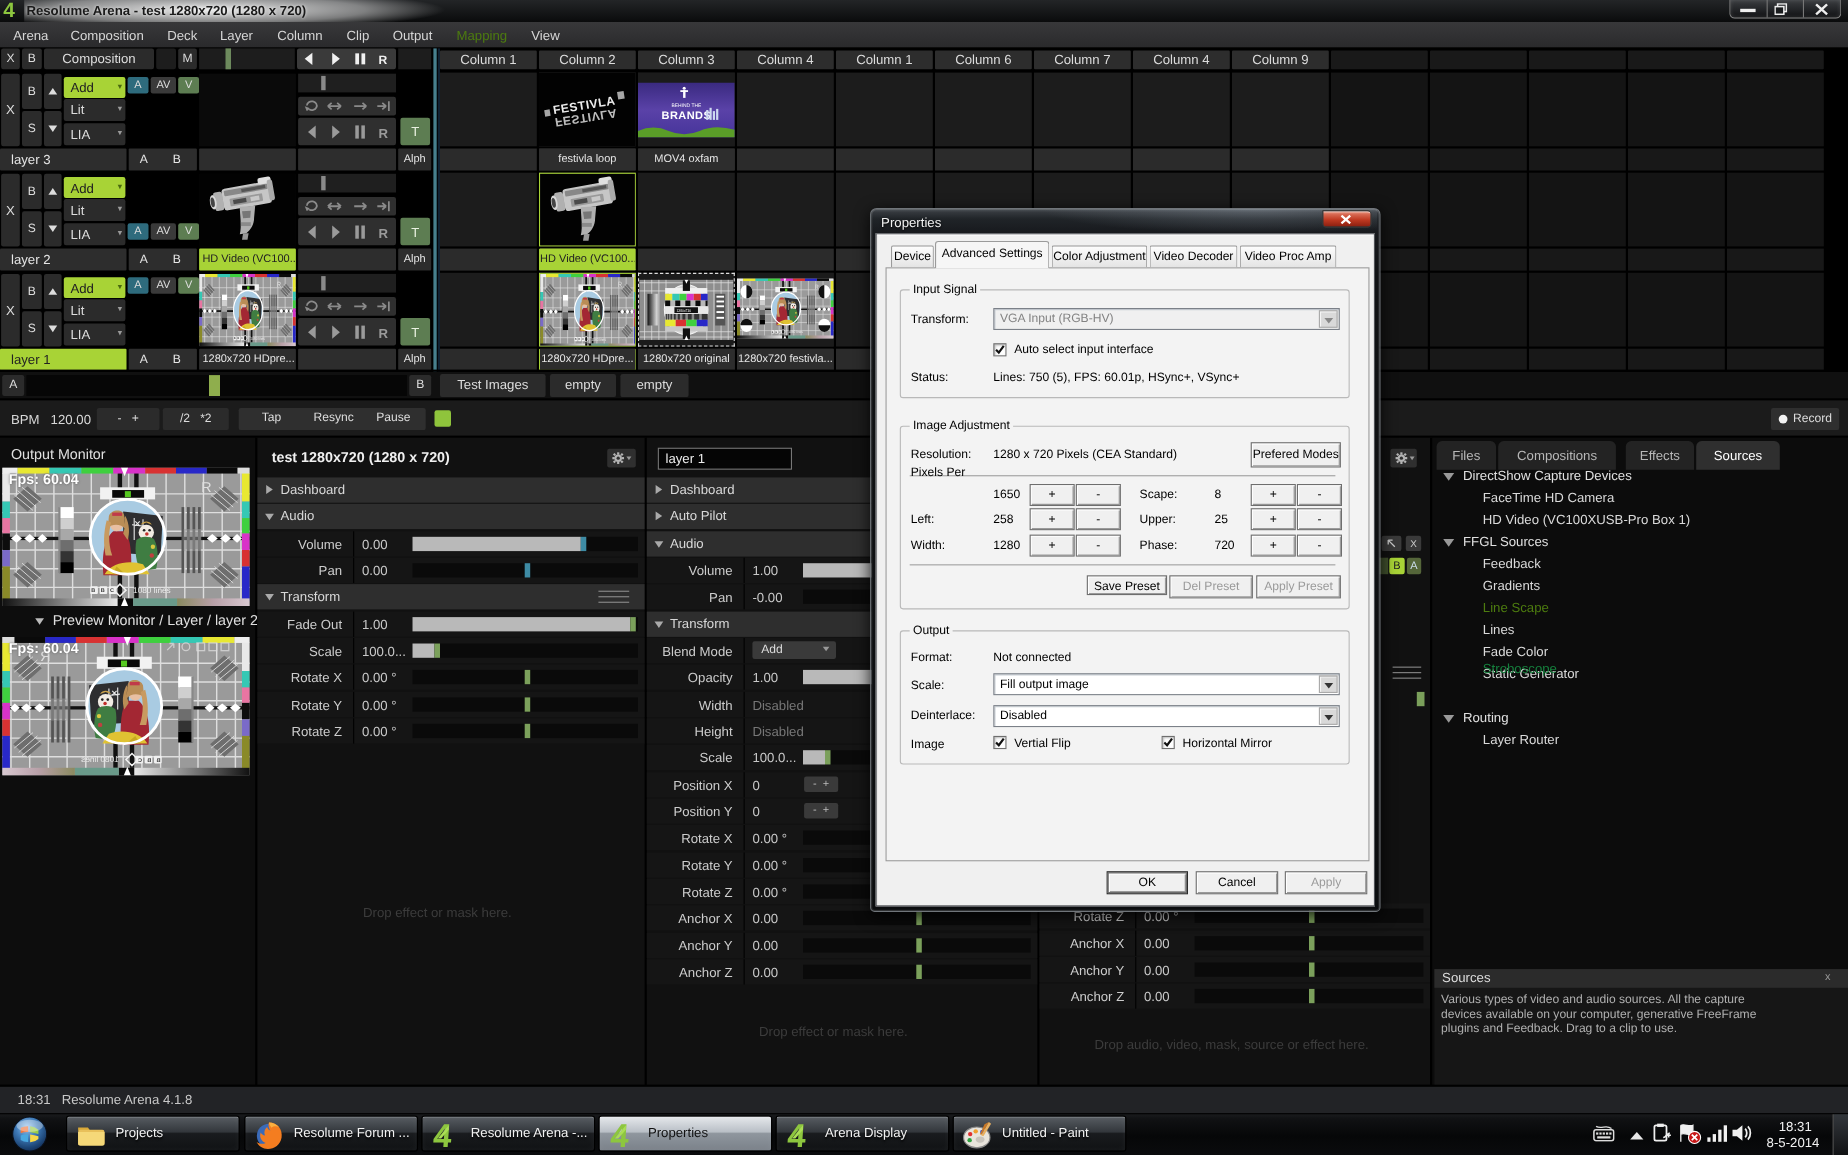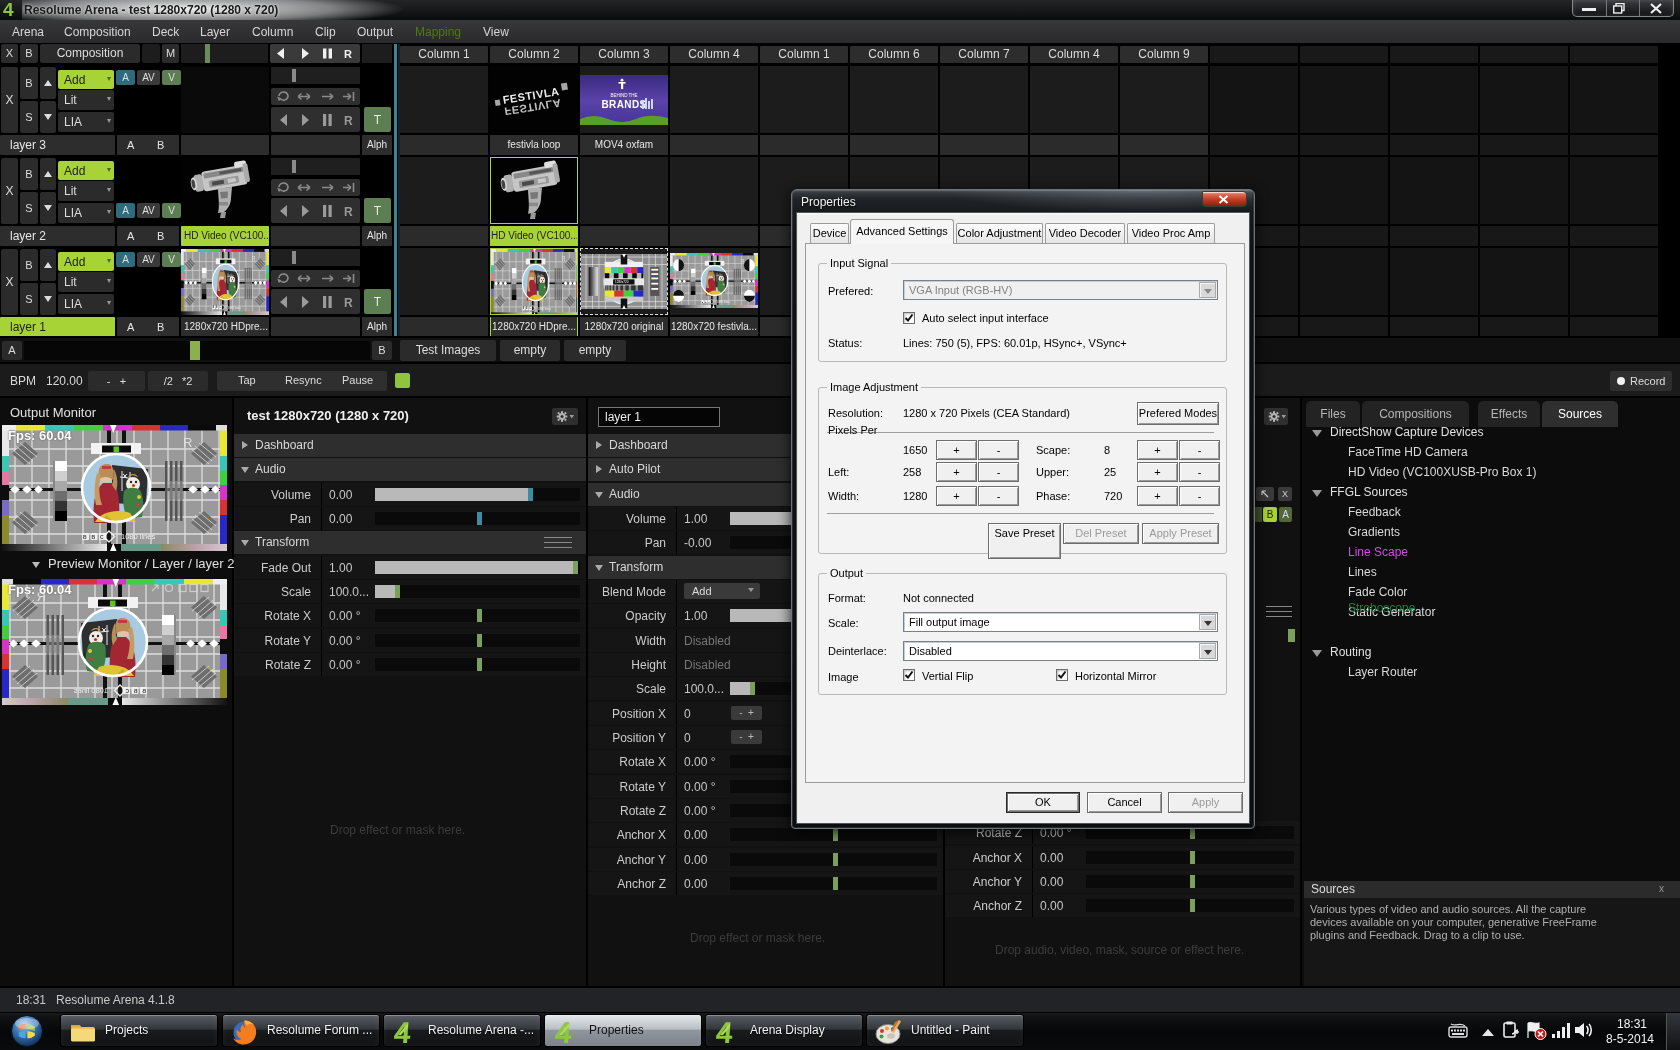--- a/index.html
+++ b/index.html
@@ -952,21 +952,21 @@
 <div class="a" style="left:1478px;top:401px;width:62px;height:26px;background:#232323;border-radius:5px 5px 0 0;color:#b8b8b8;font-size:12px;text-align:center;line-height:26px">Effects</div>
 <div class="a" style="left:1542px;top:401px;width:76px;height:26px;background:#2f2f2f;border-radius:5px 5px 0 0;color:#fff;font-size:12px;text-align:center;line-height:26px">Sources</div>
 <div class="tri-d" style="left:1312px;top:430px;border-top-color:#999;border-top-width:7px;border-left-width:5px;border-right-width:5px"></div>
 <div class="txt" style="left:1330px;top:425px;font-size:12px;color:#e0e0e0">DirectShow Capture Devices</div>
 <div class="txt" style="left:1348px;top:445px;font-size:12px;color:#dadada">FaceTime HD Camera</div>
 <div class="txt" style="left:1348px;top:465px;font-size:12px;color:#dadada">HD Video (VC100XUSB-Pro Box 1)</div>
 <div class="tri-d" style="left:1312px;top:490px;border-top-color:#999;border-top-width:7px;border-left-width:5px;border-right-width:5px"></div>
 <div class="txt" style="left:1330px;top:485px;font-size:12px;color:#e0e0e0">FFGL Sources</div>
 <div class="txt" style="left:1348px;top:505px;font-size:12px;color:#dadada">Feedback</div>
 <div class="txt" style="left:1348px;top:525px;font-size:12px;color:#dadada">Gradients</div>
-<div class="txt" style="left:1348px;top:545px;font-size:12px;color:#d946ef">Line Scape</div>
+<div class="txt" style="left:1348px;top:545px;font-size:12px;color:#4d7c0f">Line Scape</div>
 <div class="txt" style="left:1348px;top:565px;font-size:12px;color:#dadada">Lines</div>
 <div class="txt" style="left:1348px;top:585px;font-size:12px;color:#dadada">Fade Color</div>
 <div class="txt" style="left:1348px;top:605px;font-size:12px;color:#dadada">Static Generator</div>
 <div class="txt" style="left:1348px;top:601px;font-size:12px;color:#15803d">Stroboscope</div>
 <div class="tri-d" style="left:1312px;top:650px;border-top-color:#999;border-top-width:7px;border-left-width:5px;border-right-width:5px"></div>
 <div class="txt" style="left:1330px;top:645px;font-size:12px;color:#e0e0e0">Routing</div>
 <div class="txt" style="left:1348px;top:665px;font-size:12px;color:#dadada">Layer Router</div>
 <div class="a" style="left:1304px;top:881px;width:376px;height:105px;background:#161616"></div>
 <div class="a" style="left:1304px;top:881px;width:376px;height:17px;background:#2b2b2b">
     <span class="txt" style="left:7px;top:1px;font-size:12px;color:#ddd">Sources</span>
@@ -1099,21 +1099,21 @@
 </div>
 <div class="a" style="left:805px;top:243px;width:440px;height:540px;background:#f3f3f3;border:1px solid #9b9b9b"></div>
 <div class="a" style="left:810px;top:223px;width:39px;height:20px;background:linear-gradient(180deg,#fdfdfd,#e4e4e4);border:1px solid #9b9b9b;border-bottom:none;border-radius:2px 2px 0 0;font-size:11px;color:#000;text-align:center;line-height:19px">Device</div>
 <div class="a" style="left:850px;top:219px;width:104px;height:25px;background:#f6f6f6;border:1px solid #9b9b9b;border-bottom:none;border-radius:3px 3px 0 0;font-size:11px;color:#000;text-align:center;line-height:23px;z-index:5">Advanced Settings</div>
 <div class="a" style="left:956px;top:223px;width:87px;height:20px;background:linear-gradient(180deg,#fdfdfd,#e4e4e4);border:1px solid #9b9b9b;border-bottom:none;border-radius:2px 2px 0 0;font-size:11px;color:#000;text-align:center;line-height:19px">Color Adjustment</div>
 <div class="a" style="left:1045px;top:223px;width:80px;height:20px;background:linear-gradient(180deg,#fdfdfd,#e4e4e4);border:1px solid #9b9b9b;border-bottom:none;border-radius:2px 2px 0 0;font-size:11px;color:#000;text-align:center;line-height:19px">Video Decoder</div>
 <div class="a" style="left:1127px;top:223px;width:88px;height:20px;background:linear-gradient(180deg,#fdfdfd,#e4e4e4);border:1px solid #9b9b9b;border-bottom:none;border-radius:2px 2px 0 0;font-size:11px;color:#000;text-align:center;line-height:19px">Video Proc Amp</div>
 <div class="gbox" style="left:818px;top:263px;width:409px;height:99px">
     <div class="glabel" style="background:#f3f3f3">Input Signal</div>
   </div>
-<div class="dtxt" style="left:828px;top:285px">Prefered:</div>
+<div class="dtxt" style="left:828px;top:285px">Transform:</div>
 <div class="combo" style="left:903px;top:280px;width:315px;height:20px;background:#f0f0f0">
     <span style="position:absolute;left:5px;top:3px;color:#838383">VGA Input (RGB-HV)</span>
     <span style="position:absolute;right:1px;top:1px;width:17px;height:16px;background:#d9d9d9;border:1px solid #aaa;box-shadow:inset 1px 1px 0 #f5f5f5">
       <span style="position:absolute;left:4px;top:6px;width:0;height:0;border-top:5px solid #888;border-left:4px solid transparent;border-right:4px solid transparent"></span>
     </span>
   </div>
 <div class="cbx" style="left:903px;top:312px">
     <svg width="10" height="10" viewBox="0 0 10 10" style="position:absolute;left:0;top:0">
       <path d="M1.5 5 L4 7.5 L8.5 1.5" stroke="#111" stroke-width="2" fill="none"></path>
     </svg>
@@ -1146,21 +1146,21 @@
 <div class="dlgbtn" style="left:1179px;top:462px;width:41px;height:20px;line-height:18px">-</div>
 <div class="dtxt" style="left:828px;top:490px">Width:</div>
 <div class="dtxt" style="left:903px;top:490px">1280</div>
 <div class="dlgbtn" style="left:936px;top:486px;width:41px;height:20px;line-height:18px">+</div>
 <div class="dlgbtn" style="left:978px;top:486px;width:41px;height:20px;line-height:18px">-</div>
 <div class="dtxt" style="left:1036px;top:490px">Phase:</div>
 <div class="dtxt" style="left:1104px;top:490px">720</div>
 <div class="dlgbtn" style="left:1137px;top:486px;width:41px;height:20px;line-height:18px">+</div>
 <div class="dlgbtn" style="left:1179px;top:486px;width:41px;height:20px;line-height:18px">-</div>
 <div class="a" style="left:827px;top:513px;width:387px;height:1px;background:#9f9f9f"></div>
-<div class="dlgbtn" style="left:988px;top:523px;width:73px;height:36px;line-height:19px">Save Preset</div>
+<div class="dlgbtn" style="left:988px;top:523px;width:73px;height:18px;line-height:19px">Save Preset</div>
 <div class="dlgbtn dis" style="left:1063px;top:523px;width:76px;height:21px;line-height:19px">Del Preset</div>
 <div class="dlgbtn dis" style="left:1142px;top:523px;width:77px;height:21px;line-height:19px">Apply Preset</div>
 <div class="gbox" style="left:818px;top:573px;width:409px;height:122px">
     <div class="glabel" style="background:#f3f3f3">Output</div>
   </div>
 <div class="dtxt" style="left:828px;top:592px">Format:</div>
 <div class="dtxt" style="left:903px;top:592px">Not connected</div>
 <div class="dtxt" style="left:828px;top:617px">Scale:</div>
 <div class="combo" style="left:903px;top:612px;width:315px;height:20px">
     <span style="position:absolute;left:5px;top:3px">Fill output image</span>

